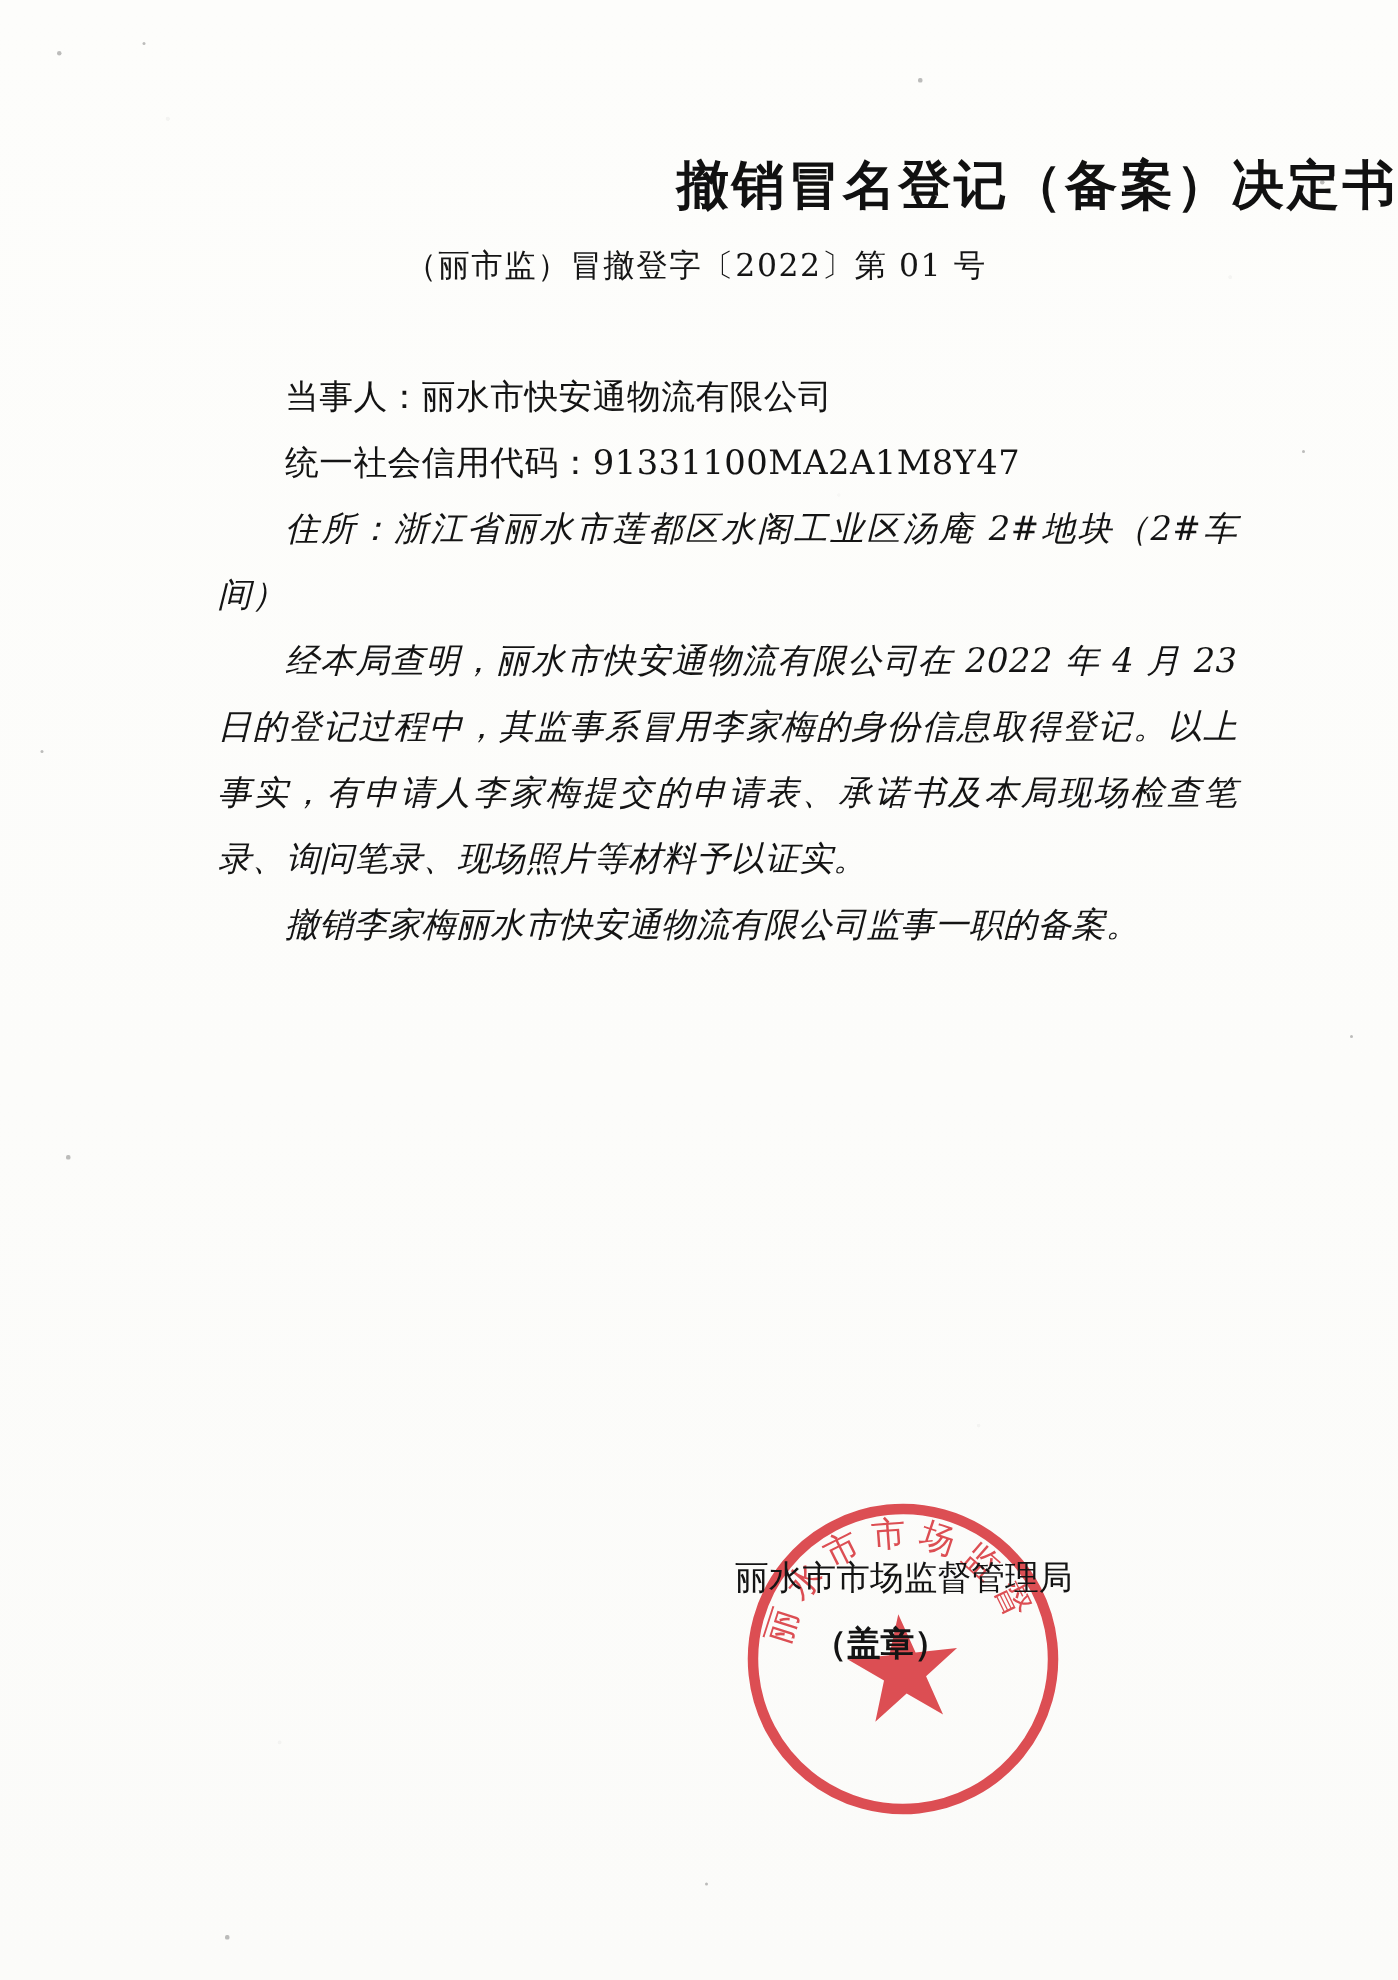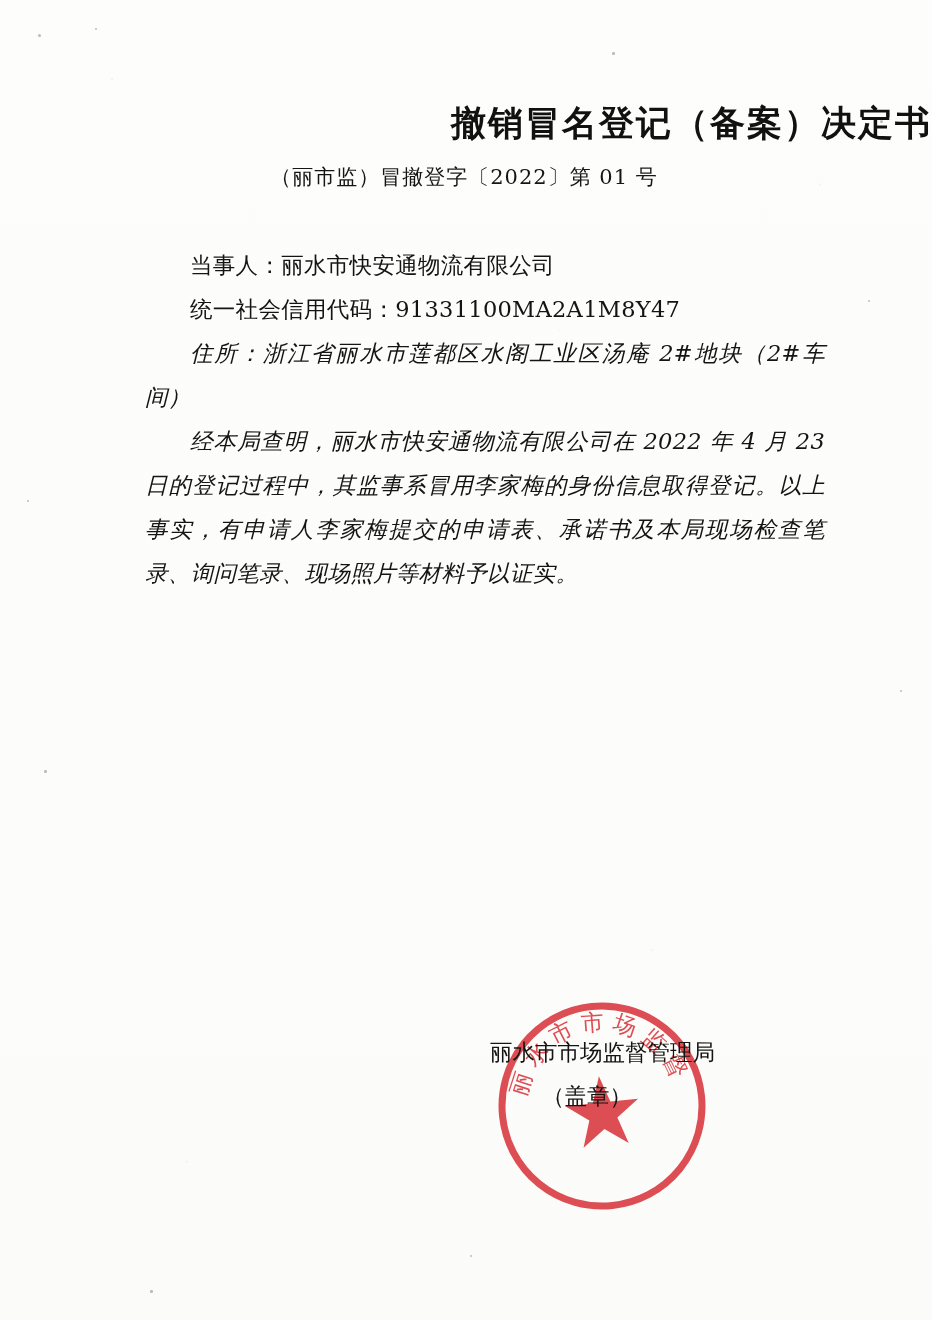--- a/index.html
+++ b/index.html
@@ -99,21 +99,21 @@
     position: absolute;
     top: 1030px;
     left: 490px;
     width: 300px;
     font-size: 22.5px;
     line-height: 44px;
     color: #141414;
     text-align: left;
   }
   .sign-line { white-space: nowrap; }
-  .sign-line.center-ish { padding-left: 52px; }
+  .sign-line.center-ish { padding-left: 52px; font-weight: bold; }
   .sign-line.date { padding-left: 22px; }
 
   
   .seal {
     position: absolute;
     left: 496px;
     top: 1000px;
     width: 212px;
     height: 212px;
     transform: rotate(-6deg);
@@ -148,20 +148,21 @@
 
     <p class="para indent">当事人：丽水市快安通物流有限公司</p>
 
     <p class="para indent">统一社会信用代码：91331100MA2A1M8Y47</p>
 
     <p class="para indent just">住所：浙江省丽水市莲都区水阁工业区汤庵 2#地块（2#车间）</p>
 
     <p class="para indent just">经本局查明，丽水市快安通物流有限公司在 2022 年 4 月 23 日的登记过程中，其监事系冒用李家梅的身份信息取得登记。以上事实，有申请人李家梅提交的申请表、承诺书及本局现场检查笔录、询问笔录、现场照片等材料予以证实。</p>
 
 
+    <p class="para indent just">撤销李家梅丽水市快安通物流有限公司监事一职的备案。</p>
 
 
   </div>
 
   <div class="seal">
     <svg width="212" height="212" viewBox="0 0 212 212" xmlns="http://www.w3.org/2000/svg">
       <circle cx="106" cy="106" r="100" fill="none" stroke="#d5232a" stroke-width="7"></circle>
       <path id="sealArc" d="M 106,106 m -76,0 a 76,76 0 1,1 152,0" fill="none" stroke="none"></path>
       <text fill="#d5232a" font-size="23" font-family="DejaVu Serif, serif" letter-spacing="7">
         <textPath href="#sealArc" startOffset="7%">丽水市市场监督管理局</textPath>

